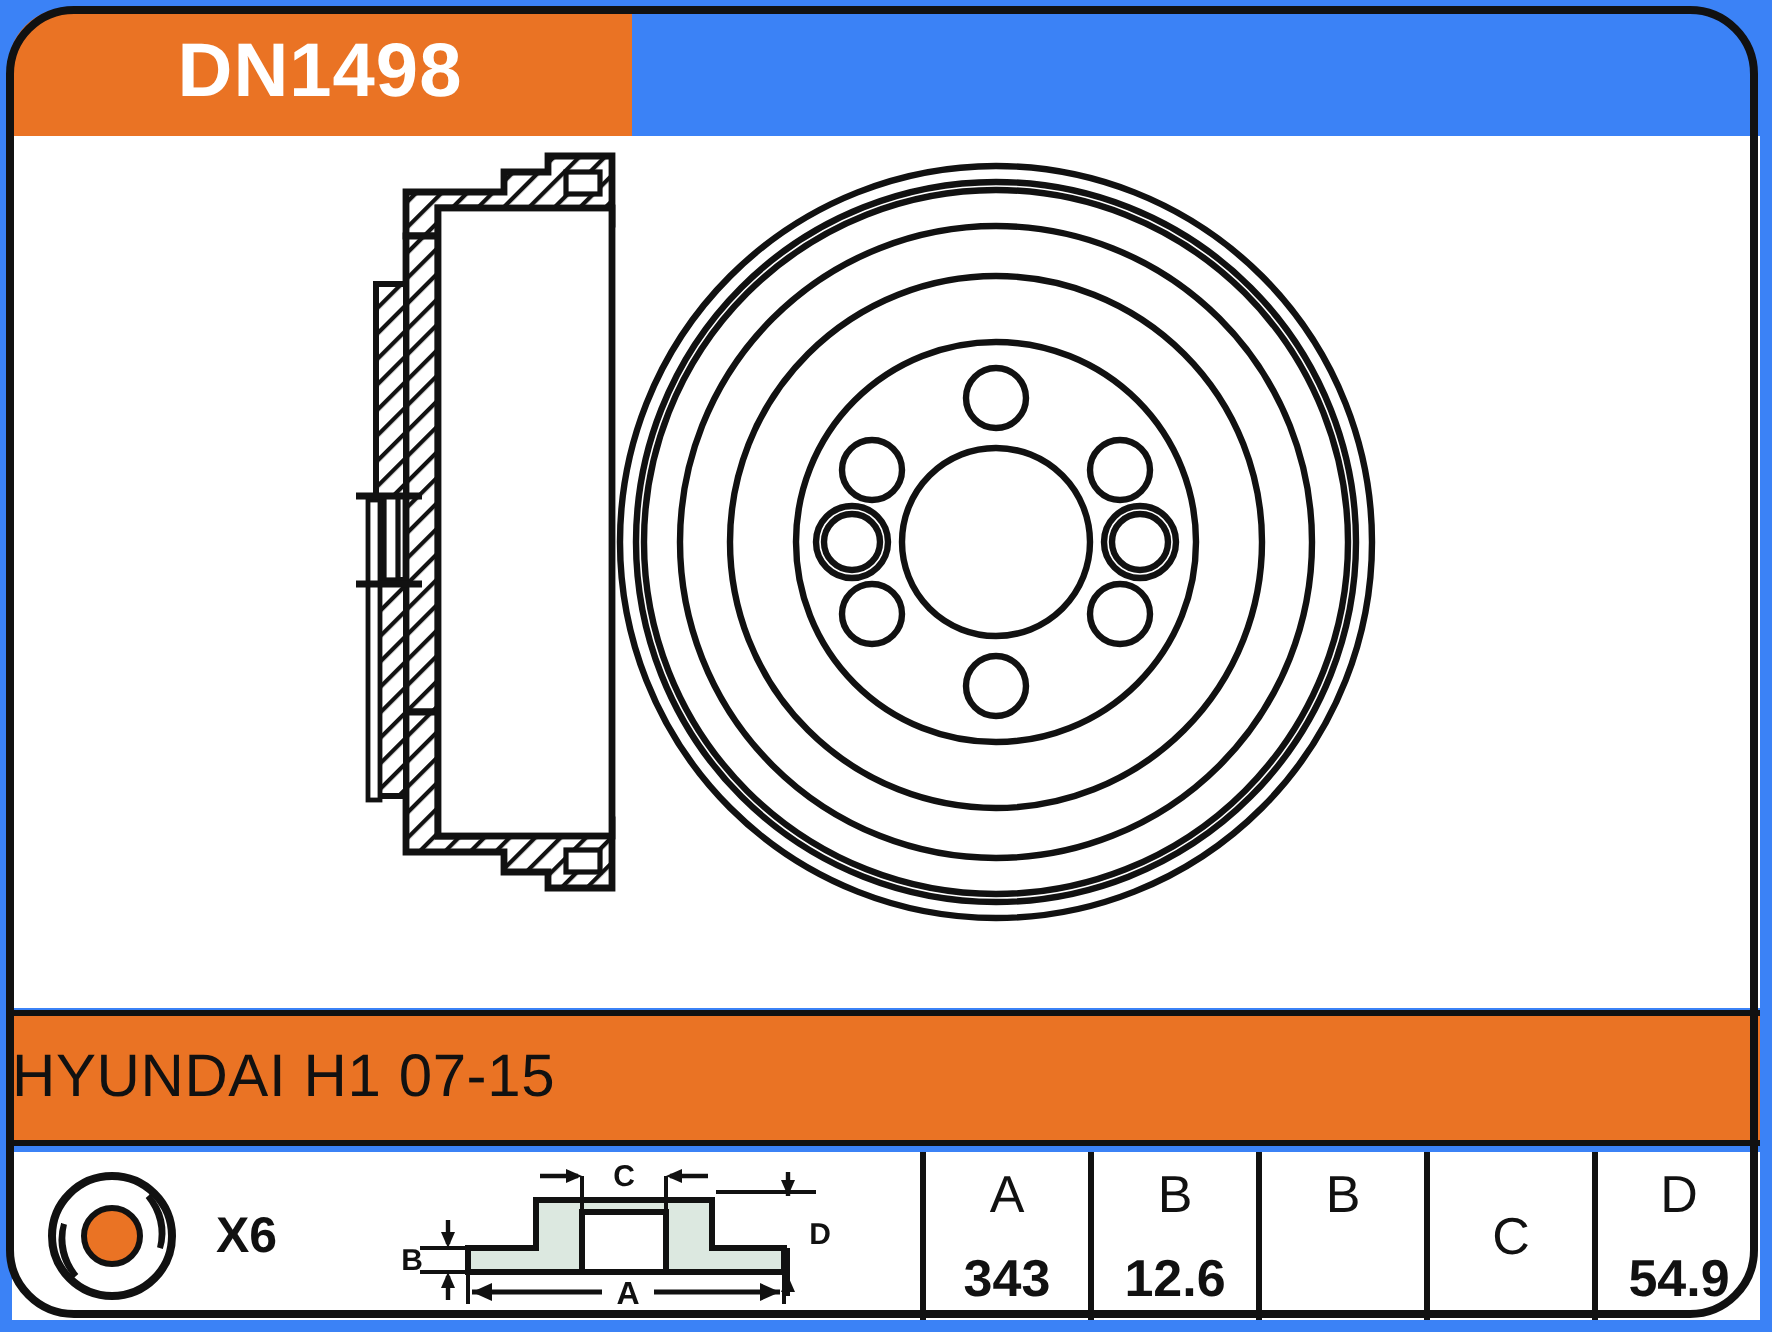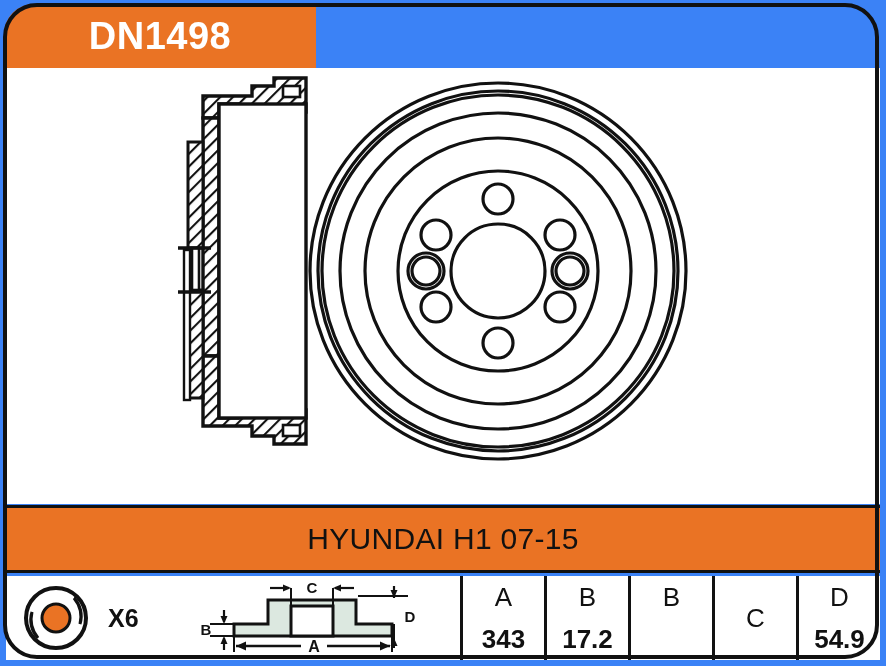--- a/index.html
+++ b/index.html
@@ -78,21 +78,21 @@
     left: 6px;
     top: 505px;
     width: 874px;
     height: 68px;
     background: var(--orange, #EA7324);
     border-top: 3px solid #111111;
     border-bottom: 3px solid #111111;
     box-sizing: border-box;
     display: flex;
     align-items: center;
-    justify-content: center;
+    justify-content: flex-start;
     z-index: 5;
   }
   .app-band-text {
     color: #111111;
     font-size: 30px;
     font-weight: normal;
     letter-spacing: 0.3px;
     white-space: nowrap;
   }
 
@@ -296,21 +296,21 @@
       </svg>
     </div>
 
     <div class="dim-table">
       <div class="dim-col">
         <div class="dim-head">A</div>
         <div class="dim-val">343</div>
       </div>
       <div class="dim-col">
         <div class="dim-head">B</div>
-        <div class="dim-val">17.2</div>
+        <div class="dim-val">12.6</div>
       </div>
       <div class="dim-col">
         <div class="dim-head">B</div>
         <div class="dim-val"></div>
       </div>
       <div class="dim-col">
         <div class="dim-head">C</div>
       </div>
       <div class="dim-col">
         <div class="dim-head">D</div>

